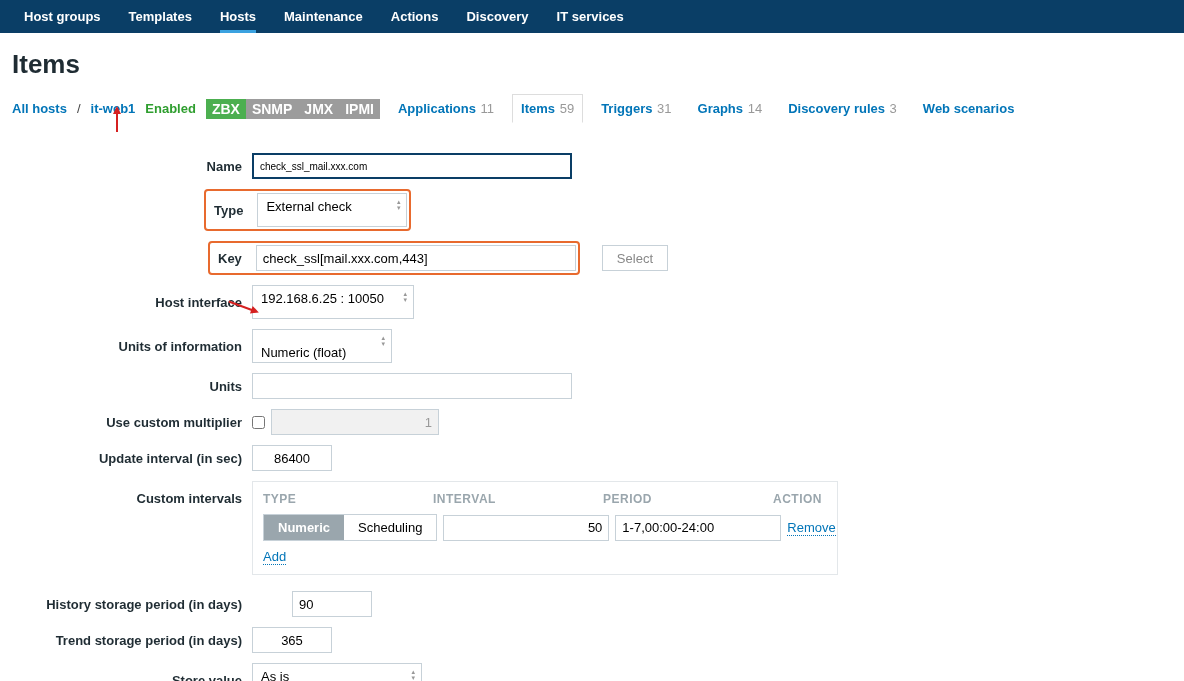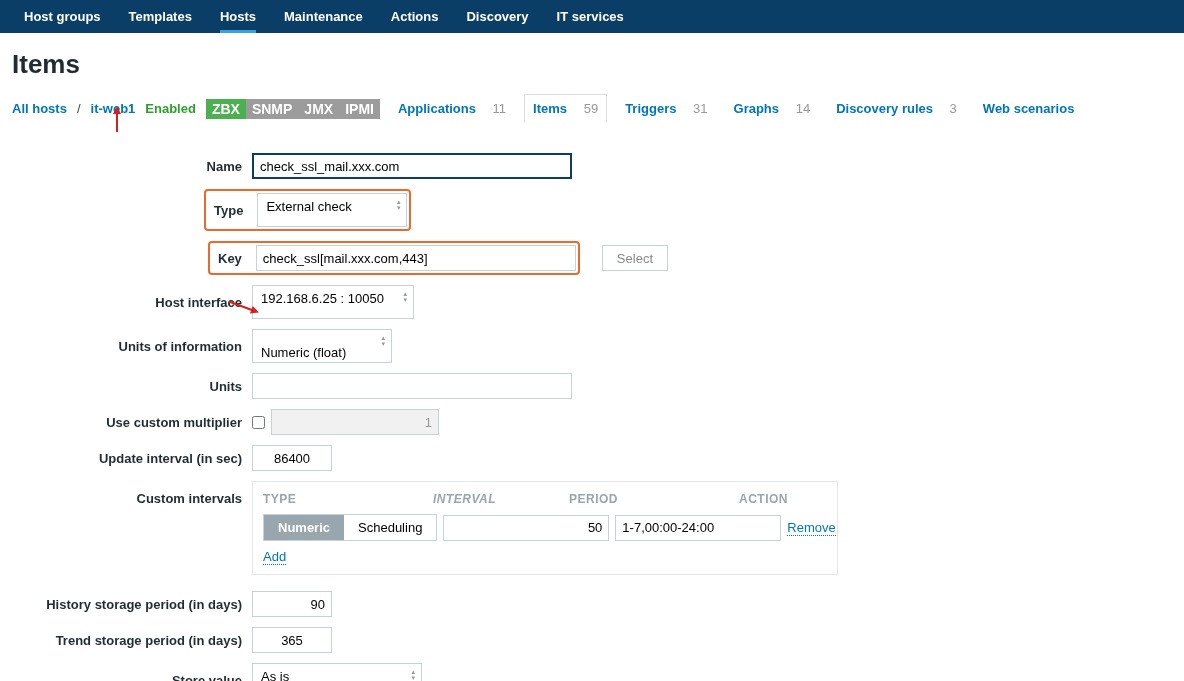--- a/index.html
+++ b/index.html
@@ -58,21 +58,21 @@
     padding: 2px 6px;
   }
   .badge.zbx { background: #4caf50; }
   .badge.gray { background: #9c9c9c; }
 
   .subnav .tab {
     color: #0275b8;
     font-weight: bold;
     padding: 6px 8px;
   }
-  .subnav .tab .count { color: #999; font-weight: normal; margin-left: 13px; }
+  .subnav .tab .count { color: #999; font-weight: normal; margin-left: 1px; }
   .subnav .tab.selected {
     background: #fff;
     border: 1px solid #ddd;
     border-bottom: 1px solid #fff;
   }
 
   .form-area {
     padding-top: 14px;
   }
   .form-row {
@@ -169,37 +169,37 @@
   .highlight-orange label.fld-inline {
     font-weight: bold;
     padding: 0 6px;
   }
 
   .nameframe {
     border: 2px solid #0a3e66;
     padding: 0;
     display: inline-block;
   }
-  .nameframe input { border: none; width: 316px; height: 22px; padding: 0 6px; font-size: 13px; }
+  .nameframe input { border: none; width: 316px; height: 22px; padding: 0 6px; font-size: 10px; }
 
   .ci-table {
     border: 1px solid #e3e7ea;
     width: 586px;
     margin-bottom: 6px;
   }
   .ci-head {
     display: flex;
     padding: 10px 10px 8px 10px;
     color: #9aa6ad;
     font-weight: bold;
     font-size: 12px;
     letter-spacing: .5px;
   }
   .ci-head .c1 { width: 170px; }
-  .ci-head .c2 { width: 136px; font-style: italic; }
+  .ci-head .c2 { width: 170px; }
   .ci-head .c3 { width: 170px; }
   .ci-head .c4 { flex: 1; text-align: left; }
 
   .ci-body {
     display: flex;
     align-items: center;
     padding: 0 10px 8px 10px;
     gap: 6px;
   }
   .seg {
@@ -408,21 +408,21 @@
           <div class="ci-foot">
             <span class="add-link">Add</span>
           </div>
         </div>
       </div>
     </div>
 
     <div class="form-row">
       <label class="fld">History storage period (in days)</label>
       <div class="ctrl">
-        <input type="text" class="txtnum" style="text-align: right;" value="90">
+        <input type="text" class="txtnum" style="text-align: left; margin-left: 40px;" value="90">
       </div>
     </div>
 
     <div class="form-row">
       <label class="fld">Trend storage period (in days)</label>
       <div class="ctrl">
         <input type="text" class="txtnum" style="text-align: center;" value="365">
       </div>
     </div>
 

